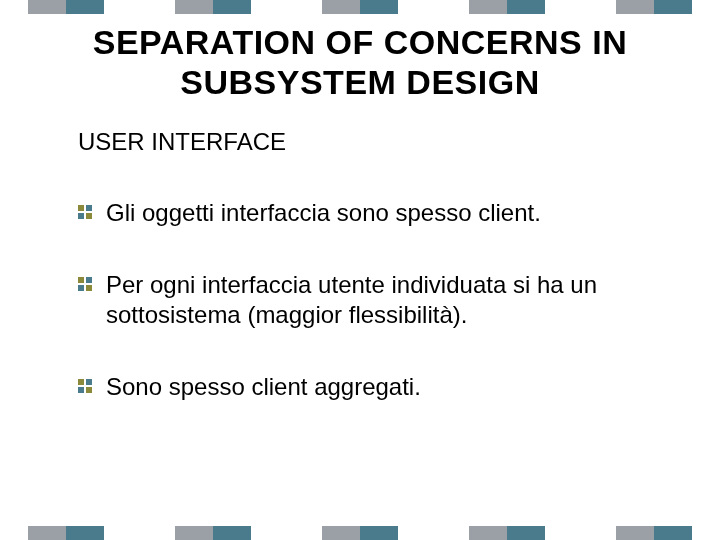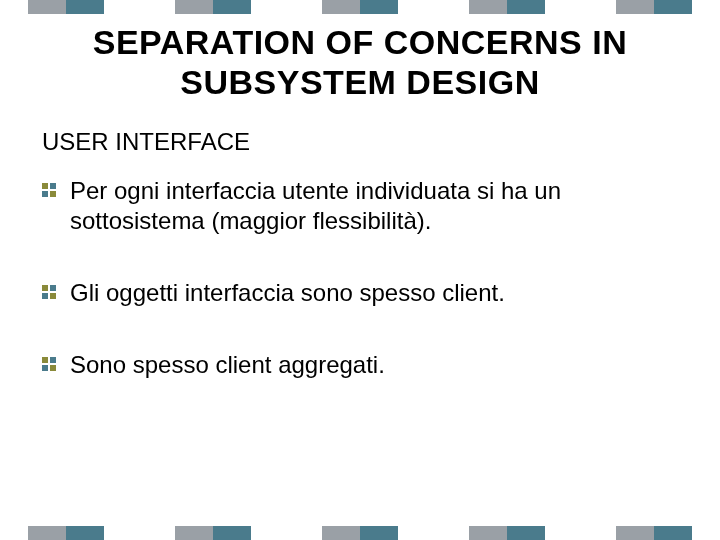--- a/index.html
+++ b/index.html
@@ -26,36 +26,36 @@
     display: flex;
     height: 14px;
   }
   .seg .g { width: 38px; height: 14px; background: #9aa0a6; }
   .seg .t { width: 38px; height: 14px; background: #4a7b8c; }
   .content {
     position: absolute;
     top: 22px;
     left: 0;
     width: 720px;
-    padding: 0 32px;
+    padding: 0 68px;
   }
   h1 {
     font-size: 34px;
     font-weight: bold;
     text-align: center;
     color: #000;
     line-height: 1.18;
     letter-spacing: 0.5px;
     margin-bottom: 26px;
   }
   h2 {
     font-size: 24px;
     font-weight: normal;
     color: #000;
-    margin-bottom: 20px;
+    margin-bottom: 42px;
     margin-left: 10px;
   }
   ul {
     list-style: none;
     margin-left: 10px;
   }
   li {
     font-size: 24px;
     color: #000;
     line-height: 1.25;
@@ -104,32 +104,32 @@
   <ul>
     <li>
       <span class="bullet-icon">
         <svg viewBox="0 0 14 14">
             <rect x="0" y="0" width="6" height="6" fill="#8a8a3a"></rect>
             <rect x="8" y="0" width="6" height="6" fill="#4a7b8c"></rect>
             <rect x="0" y="8" width="6" height="6" fill="#4a7b8c"></rect>
             <rect x="8" y="8" width="6" height="6" fill="#8a8a3a"></rect>
           </svg>
       </span>
-      <span>Per ogni interfaccia utente individuata si ha un sottosistema (maggior flessibilità).</span>
+      <span>Gli oggetti interfaccia sono spesso client.</span>
     </li>
     <li>
       <span class="bullet-icon">
         <svg viewBox="0 0 14 14">
             <rect x="0" y="0" width="6" height="6" fill="#8a8a3a"></rect>
             <rect x="8" y="0" width="6" height="6" fill="#4a7b8c"></rect>
             <rect x="0" y="8" width="6" height="6" fill="#4a7b8c"></rect>
             <rect x="8" y="8" width="6" height="6" fill="#8a8a3a"></rect>
           </svg>
       </span>
-      <span>Gli oggetti interfaccia sono spesso client.</span>
+      <span>Per ogni interfaccia utente individuata si ha un sottosistema (maggior flessibilità).</span>
     </li>
     <li>
       <span class="bullet-icon">
         <svg viewBox="0 0 14 14">
             <rect x="0" y="0" width="6" height="6" fill="#8a8a3a"></rect>
             <rect x="8" y="0" width="6" height="6" fill="#4a7b8c"></rect>
             <rect x="0" y="8" width="6" height="6" fill="#4a7b8c"></rect>
             <rect x="8" y="8" width="6" height="6" fill="#8a8a3a"></rect>
           </svg>
       </span>

